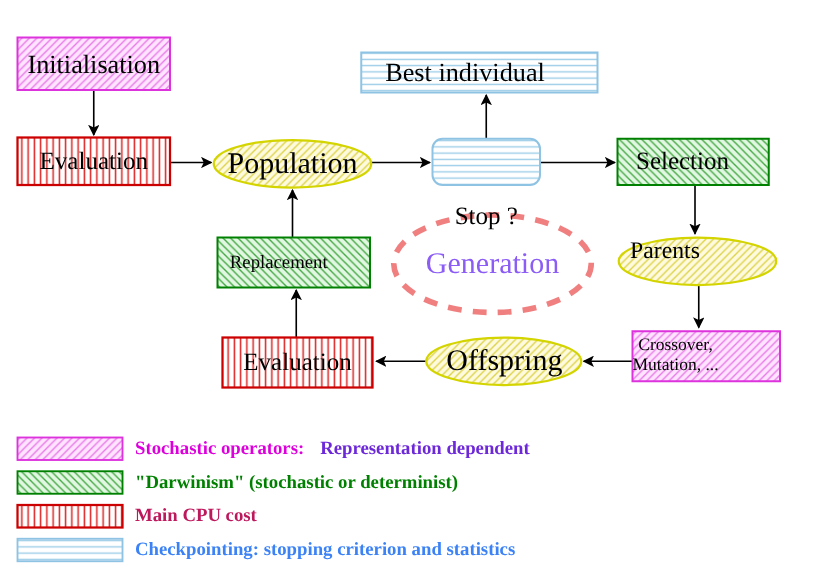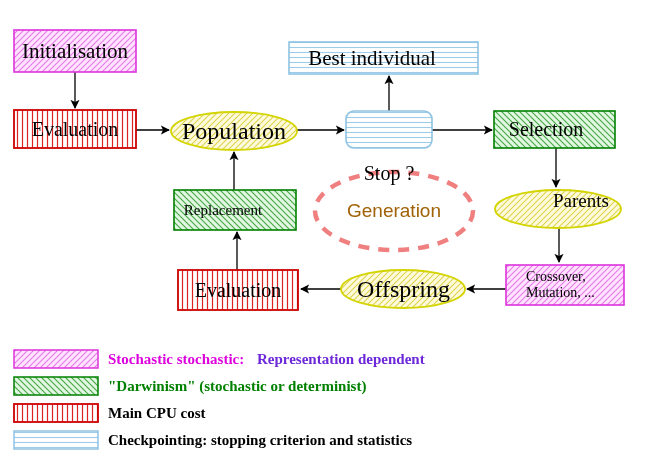--- a/index.html
+++ b/index.html
@@ -15,23 +15,23 @@
     font-family:"Liberation Serif", serif;
   }
   .legend-text{
     position:absolute;
     font-family:"Liberation Serif", serif;
     font-weight:bold;
     white-space:nowrap;
   }
   .gen-label{
     position:absolute;
-    font-family:Liberation Sans, sans-serif;
-    color:#a16207;
-    font-size:19px;
+    font-family:Liberation Serif, serif;
+    color:#8b5cf6;
+    font-size:24px;
     white-space:nowrap;
   }
 </style>
 </head>
 <body>
 
 <svg id="diagram" viewBox="0 0 670 465">
   <defs>
 
     <pattern id="pat-stochastic" width="6" height="6" patternUnits="userSpaceOnUse">
@@ -129,35 +129,35 @@
 <div class="node-label" style="left:14px;top:110px;width:122px;height:38px;font-size:20px;">Evaluation</div>
 
 <div class="node-label" style="left:171px;top:112px;width:126px;height:38px;font-size:24px;">Population</div>
 
 <div class="node-label" style="left:346px;top:111px;width:86px;height:37px;font-size:20px;margin-top:44px;">Stop ?</div>
 
 <div class="node-label" style="left:289px;top:42px;width:166px;height:32px;font-size:21px;">Best individual</div>
 
 <div class="node-label" style="left:494px;top:111px;width:104px;height:37px;font-size:20px;">Selection</div>
 
-<div class="node-label" style="left:518px;top:190px;width:126px;height:22px;font-size:19px;">Parents</div>
+<div class="node-label" style="left:469px;top:190px;width:126px;height:22px;font-size:19px;">Parents</div>
 
-<div class="node-label" style="left:506px;top:265px;width:118px;height:40px;font-size:14px;line-height:1.15;white-space:pre-line;justify-content:flex-start;padding-left:20px;box-sizing:border-box;text-align:left;">Crossover,
+<div class="node-label" style="left:506px;top:265px;width:118px;height:40px;font-size:14px;line-height:1.15;white-space:pre-line;justify-content:flex-start;padding-left:0;box-sizing:border-box;text-align:center;">Crossover,
 Mutation, ...</div>
 
 <div class="node-label" style="left:342px;top:270px;width:123px;height:38px;font-size:24px;">Offspring</div>
 
 <div class="node-label" style="left:178px;top:270px;width:120px;height:40px;font-size:20px;">Evaluation</div>
 
 <div class="node-label" style="left:174px;top:190px;width:98px;height:40px;font-size:15px;text-align:center;">Replacement</div>
 
 <div class="gen-label" style="left:315px;top:172px;width:158px;height:78px;display:flex;align-items:center;justify-content:center;">Generation</div>
 
 <div class="legend-text" style="left:108px;top:350px;height:18px;line-height:18px;font-size:15px;color:#dd00dd;">
-  <span>Stochastic stochastic:</span>
+  <span>Stochastic operators:</span>
   <span style="color:#6d28d9;padding-left:9px;">Representation dependent</span>
 </div>
 
 <div class="legend-text" style="left:108px;top:377px;height:18px;line-height:18px;font-size:15px;color:#008000;">"Darwinism" (stochastic or determinist)</div>
 
-<div class="legend-text" style="left:108px;top:404px;height:18px;line-height:18px;font-size:15px;color:#000000;font-family:Liberation Serif, serif;">Main CPU cost</div>
+<div class="legend-text" style="left:108px;top:404px;height:18px;line-height:18px;font-size:15px;color:#be185d;font-family:Liberation Serif, serif;">Main CPU cost</div>
 
-<div class="legend-text" style="left:108px;top:431px;height:18px;line-height:18px;font-size:15px;color:#000000;">Checkpointing: stopping criterion and statistics</div>
+<div class="legend-text" style="left:108px;top:431px;height:18px;line-height:18px;font-size:15px;color:#3b82f6;">Checkpointing: stopping criterion and statistics</div>
 
 </body></html>

